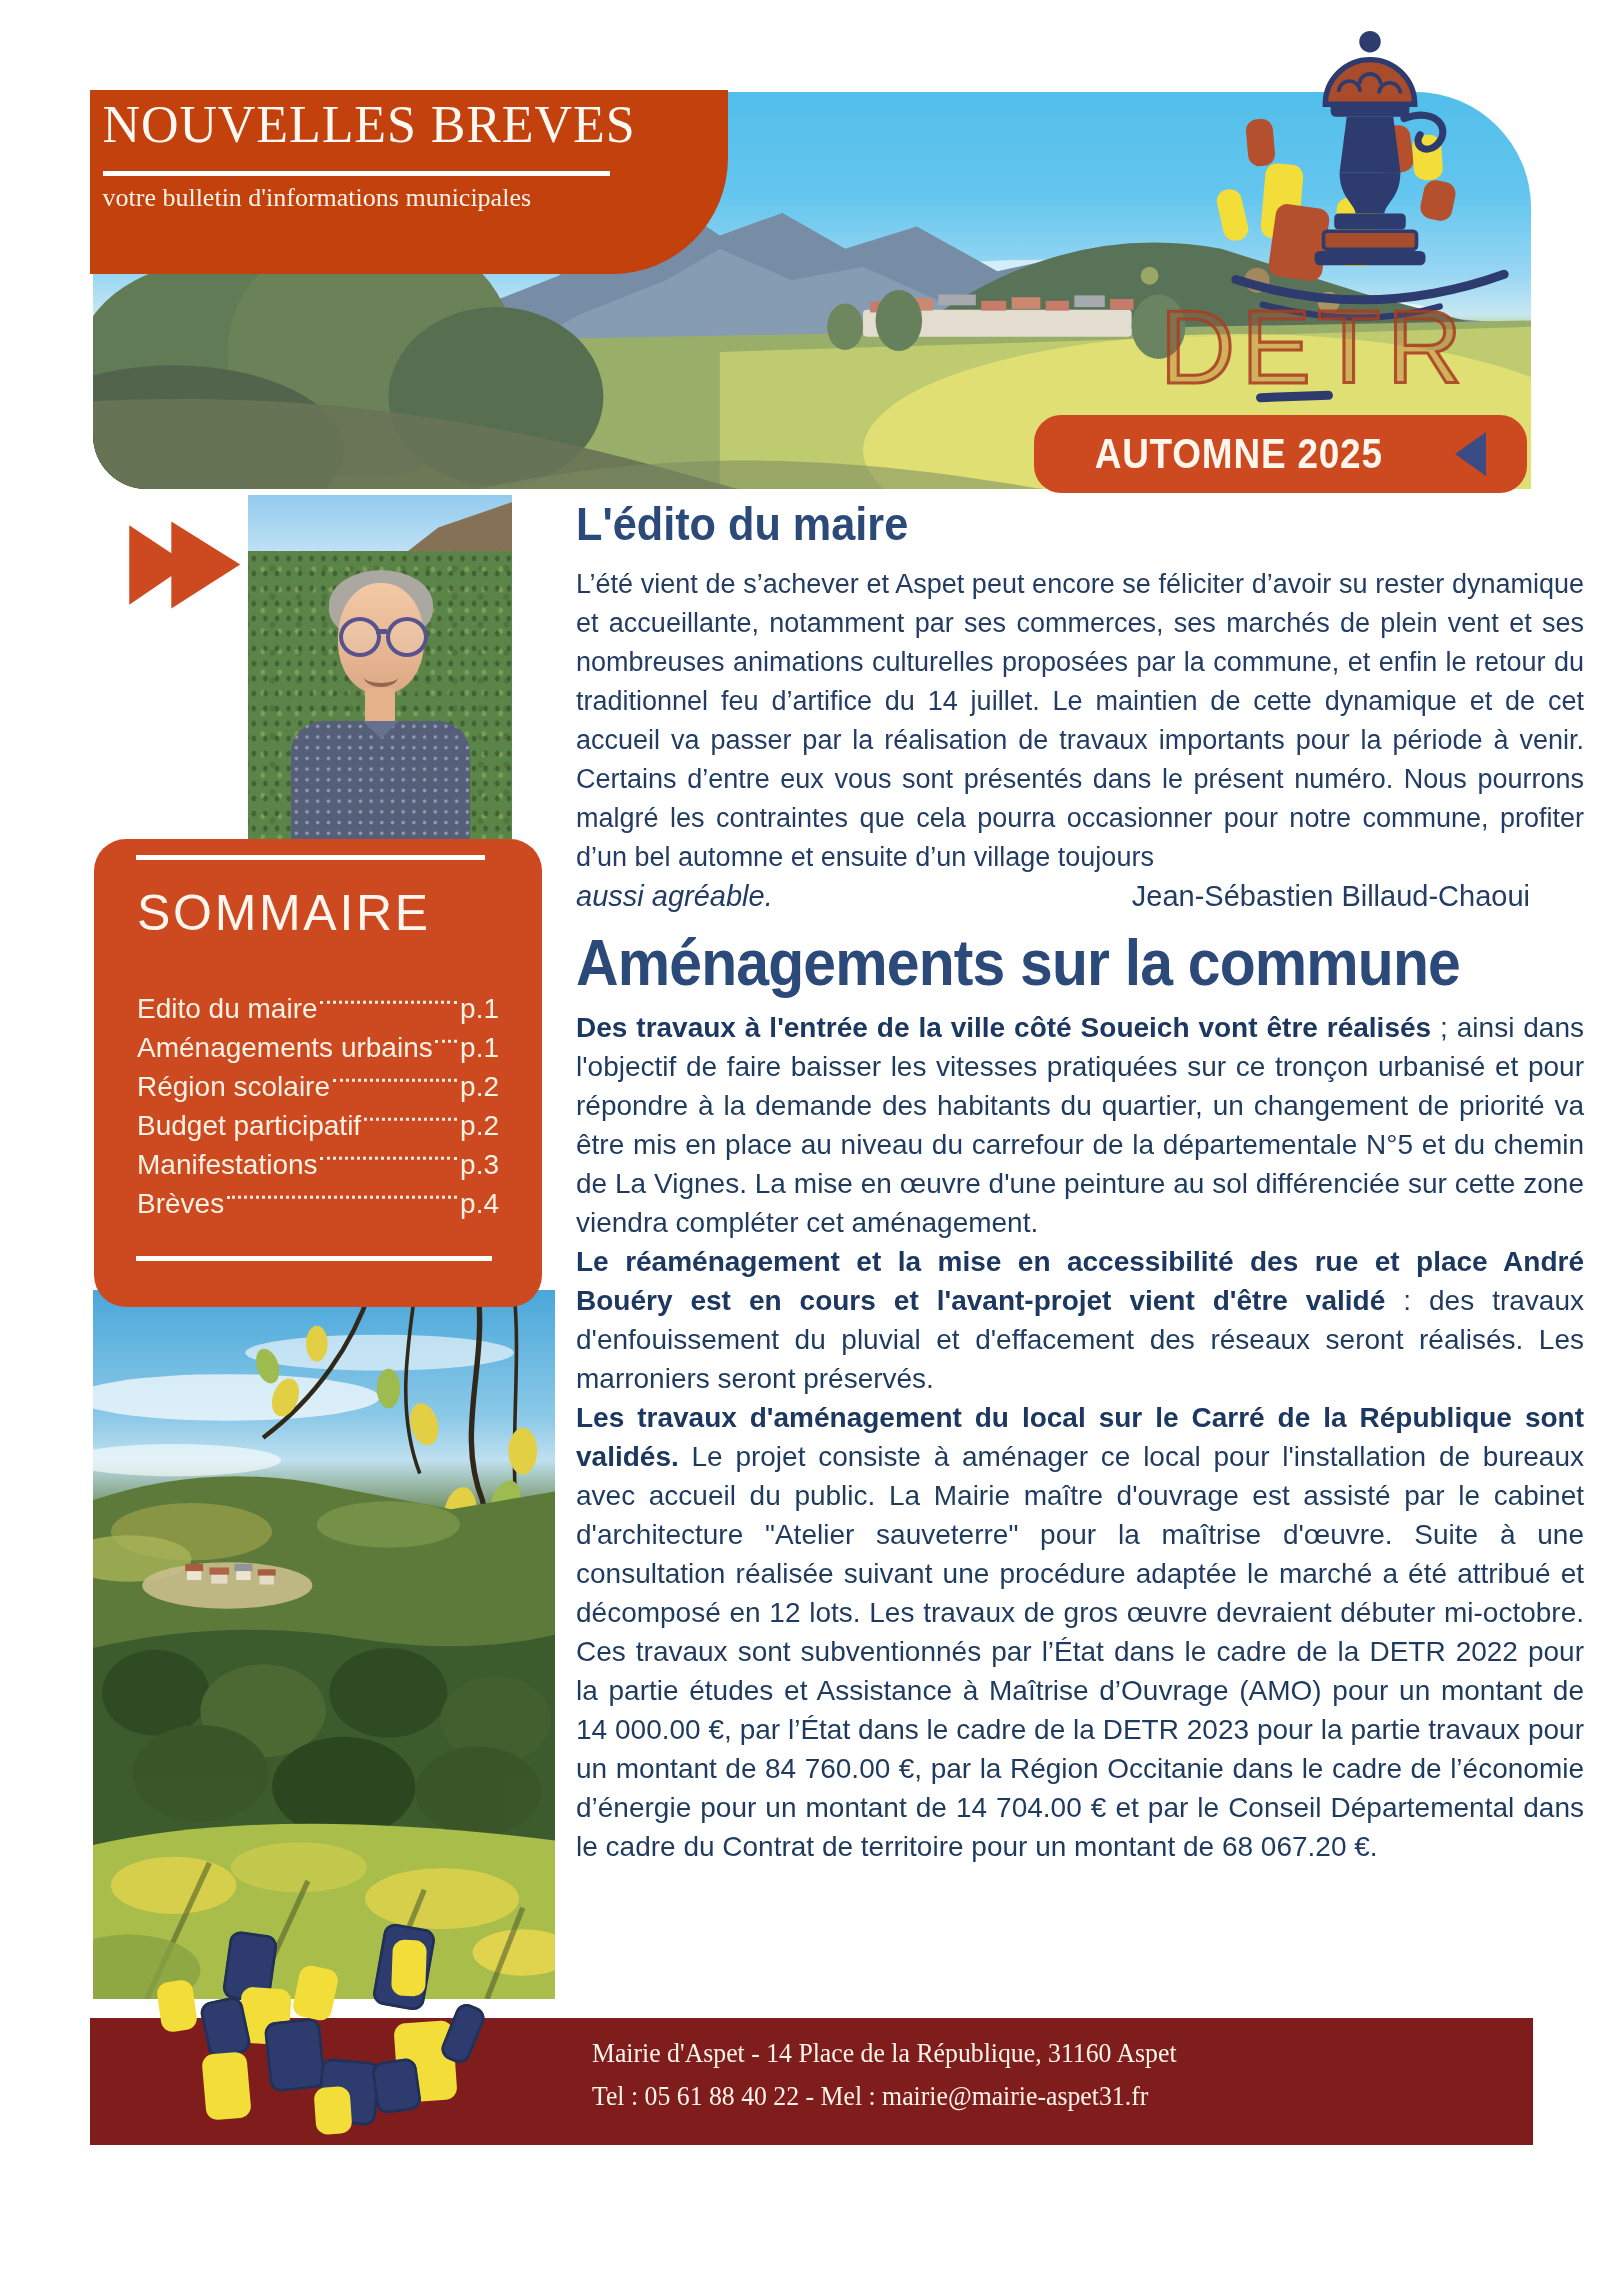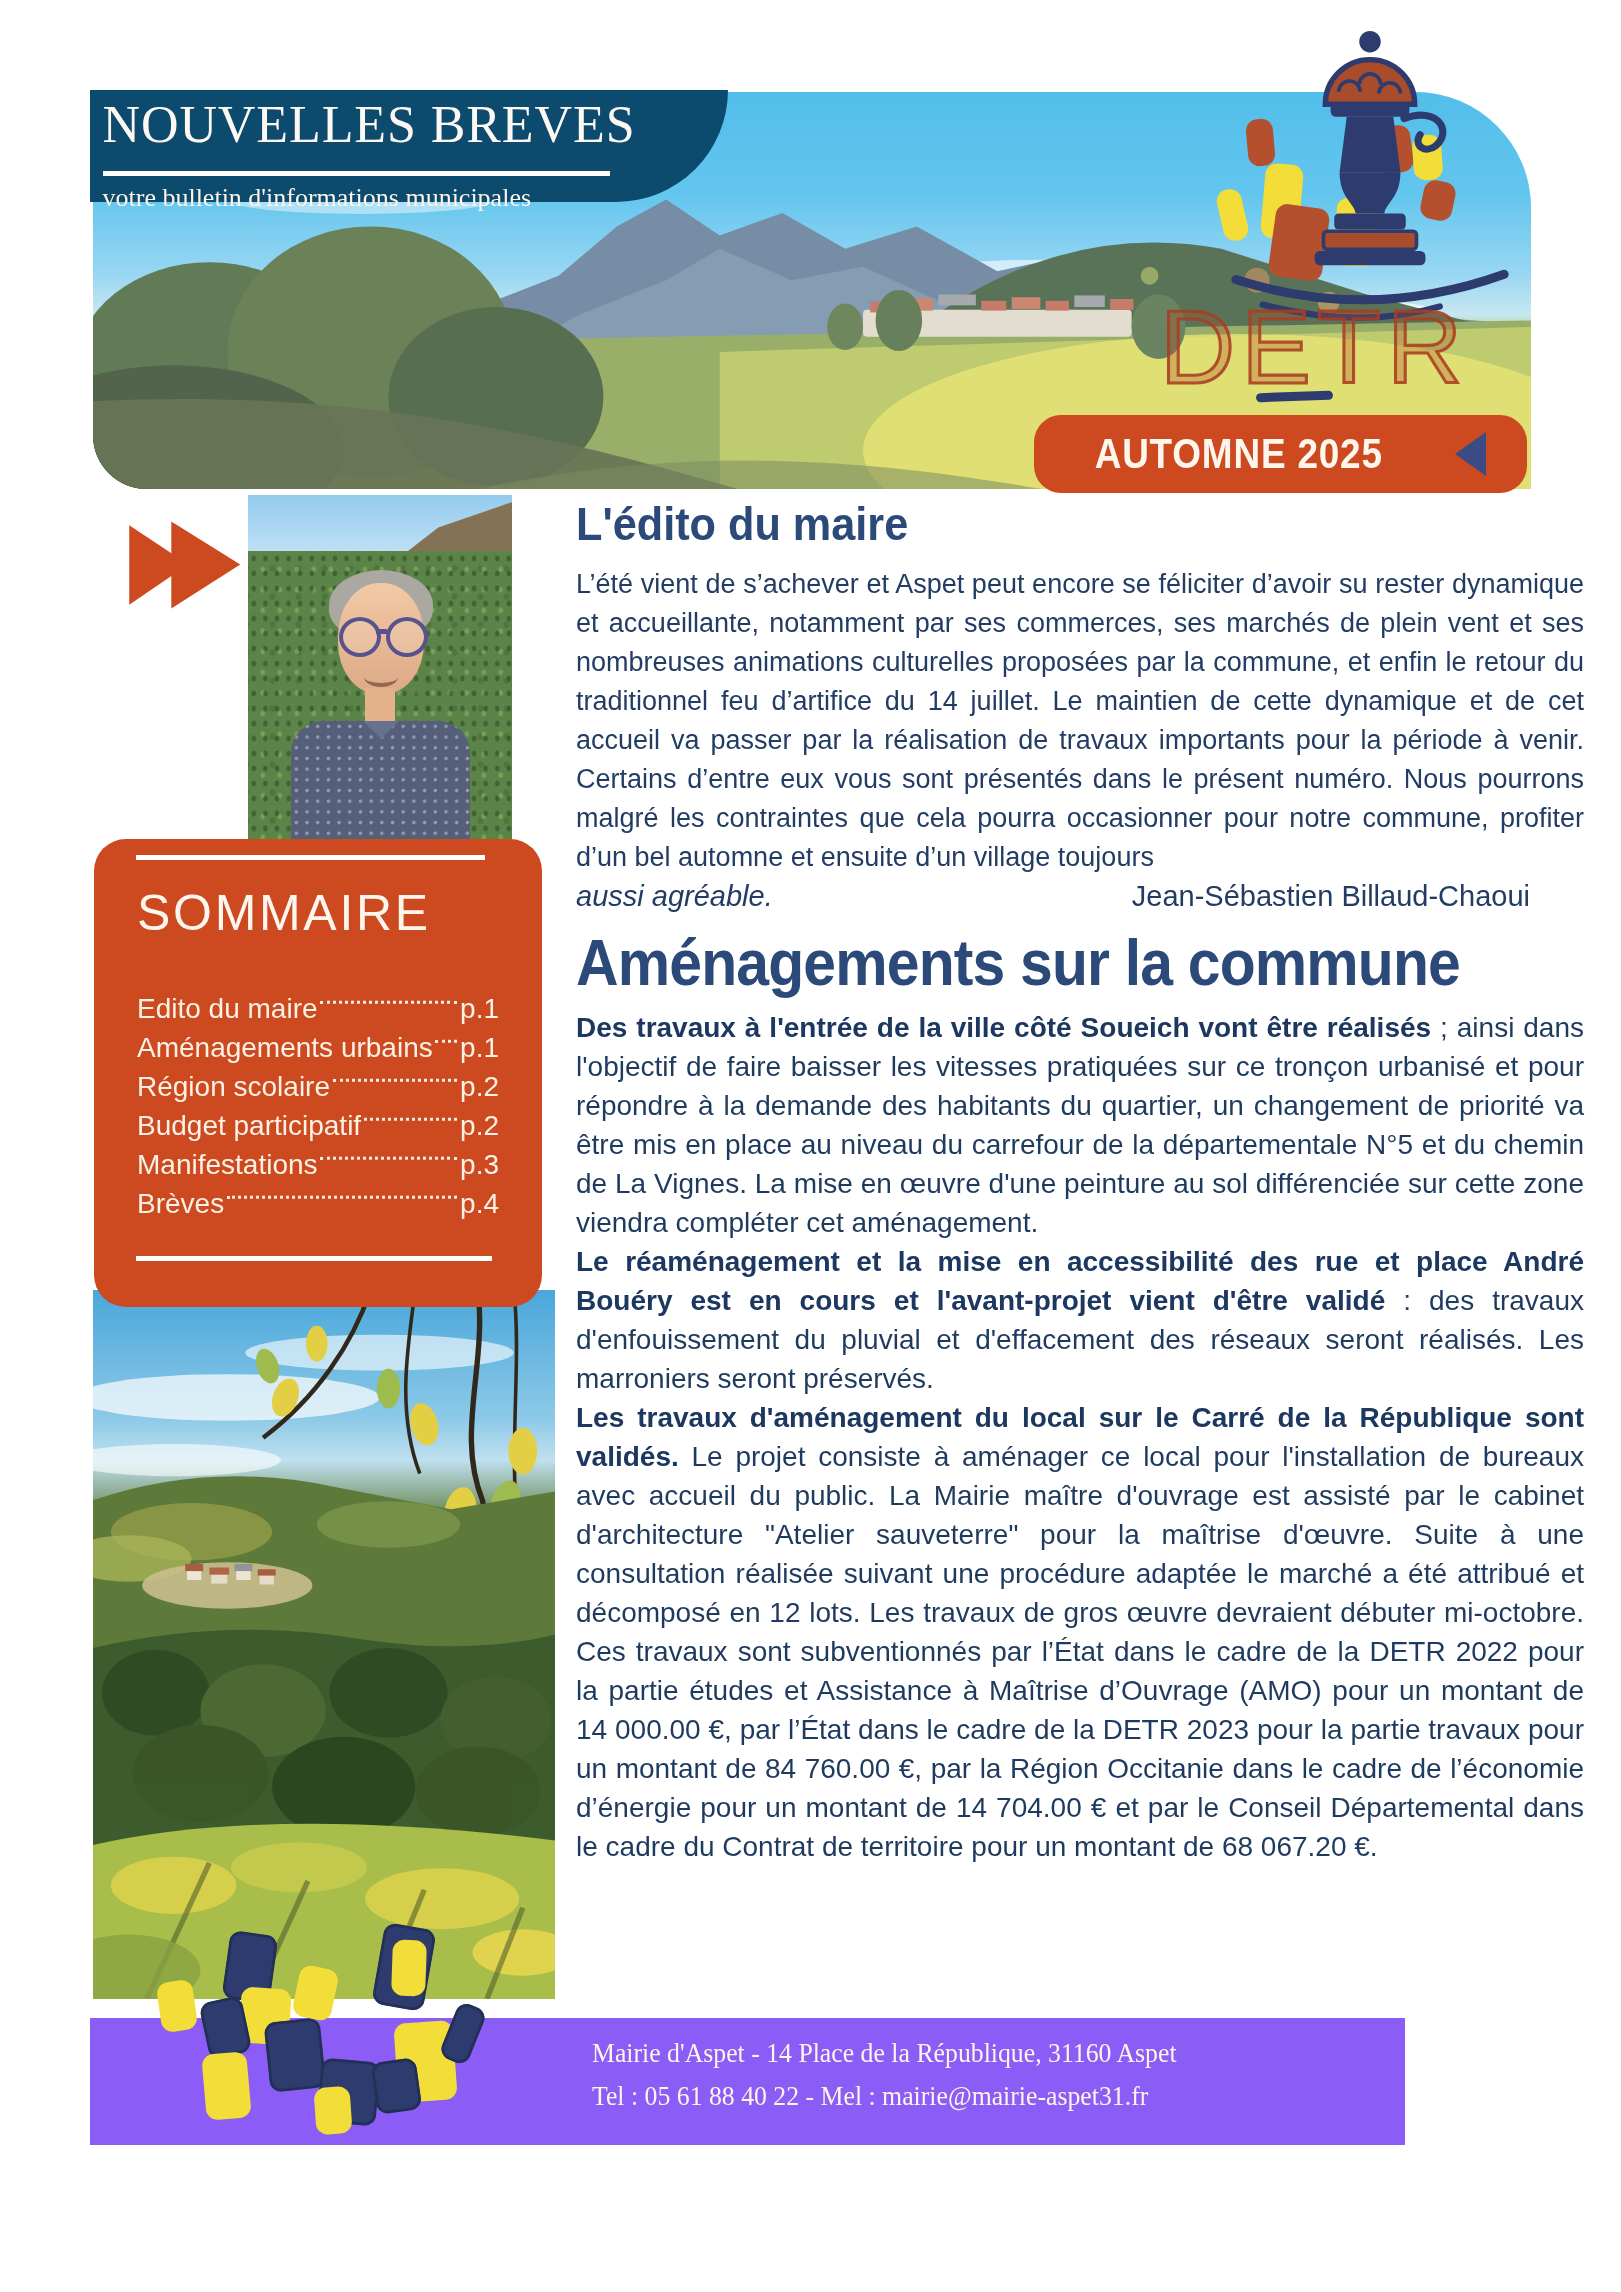--- a/index.html
+++ b/index.html
@@ -7,22 +7,22 @@
           font-family:"Liberation Sans", sans-serif; }
 
   
   .hero { position:absolute; left:93px; top:92px; width:1438px; height:397px;
           border-radius:0 116px 0 54px; overflow:hidden;
           background:linear-gradient(180deg,#27aee6 0%,#3db8ea 26%,#7fcdf0 46%,#b9e2ef 56%,#a9c87a 60%,#8fae55 70%,#b7c44e 100%); }
   .hero svg { position:absolute; left:0; top:0; }
   .hero .wash { position:absolute; inset:0; background:rgba(255,255,255,0.20); }
 
   
-  .band { position:absolute; left:90px; top:90px; width:638px; height:112px;
-          background:#0c4a6e; border-bottom-right-radius:116px; z-index:5; }
+  .band { position:absolute; left:90px; top:90px; width:638px; height:184px;
+          background:#c2410c; border-bottom-right-radius:116px; z-index:5; }
   .band h1 { margin:0; padding:7.2px 0 0 12.5px; font-family:"Liberation Serif", serif; font-weight:400;
              font-size:52px; line-height:56px; color:#fdf8f2; letter-spacing:0.9px; white-space:nowrap; }
   .band .rule { position:absolute; left:12.5px; top:81px; width:507px; height:5.4px; background:#ffffff; }
   .band .sub { position:absolute; left:12.5px; top:93px; font-family:"Liberation Serif", serif;
                font-size:26px; color:#fdf4ea; white-space:nowrap; }
 
   
   .cf { position:absolute; border-radius:11.6px; }
   .cf.o  { background:#b5502f; }
   .cf.y  { background:#f3dd38; }
@@ -89,21 +89,21 @@
   .sommaire .line-bot { position:absolute; left:42px; top:417px; width:356px; height:5.4px; background:#ffffff; }
 
   
   .tall { position:absolute; left:93px; top:1290px; width:462px; height:709px; overflow:hidden; z-index:1;
           background:linear-gradient(180deg,#4aa7da 0%,#8cc9e8 18%,#bfe0ef 24%,#5d7a3a 33%,#46632f 55%,#3c582c 72%,#a9bd4a 88%,#b9c94e 100%); }
 
   
   .confetti-bottom { position:absolute; left:0; top:0; z-index:6; }
 
   
-  .footer { position:absolute; left:90px; top:2018px; width:1315px; height:127px; background:#8b5cf6; z-index:4; }
+  .footer { position:absolute; left:90px; top:2018px; width:1443px; height:127px; background:#7f1d1d; z-index:4; }
   .footer .txt { position:absolute; left:502px; top:12.5px; font-family:"Liberation Serif", serif;
                  font-size:28px; line-height:43px; color:#fdf4ea; transform:scaleX(0.92);
                  transform-origin:0 0; white-space:nowrap; }
 
   
   .main-col { position:absolute; left:576px; top:493px; width:1008px; z-index:4; }
   .h-main { margin:0; color:#2c4a79; font-weight:700; }
   .h-main .cond { display:inline-block; transform-origin:0 60%; white-space:nowrap; }
   #edito-title { font-size:47px; line-height:61px; }
   #edito-title .cond { transform:scaleX(0.92); }

